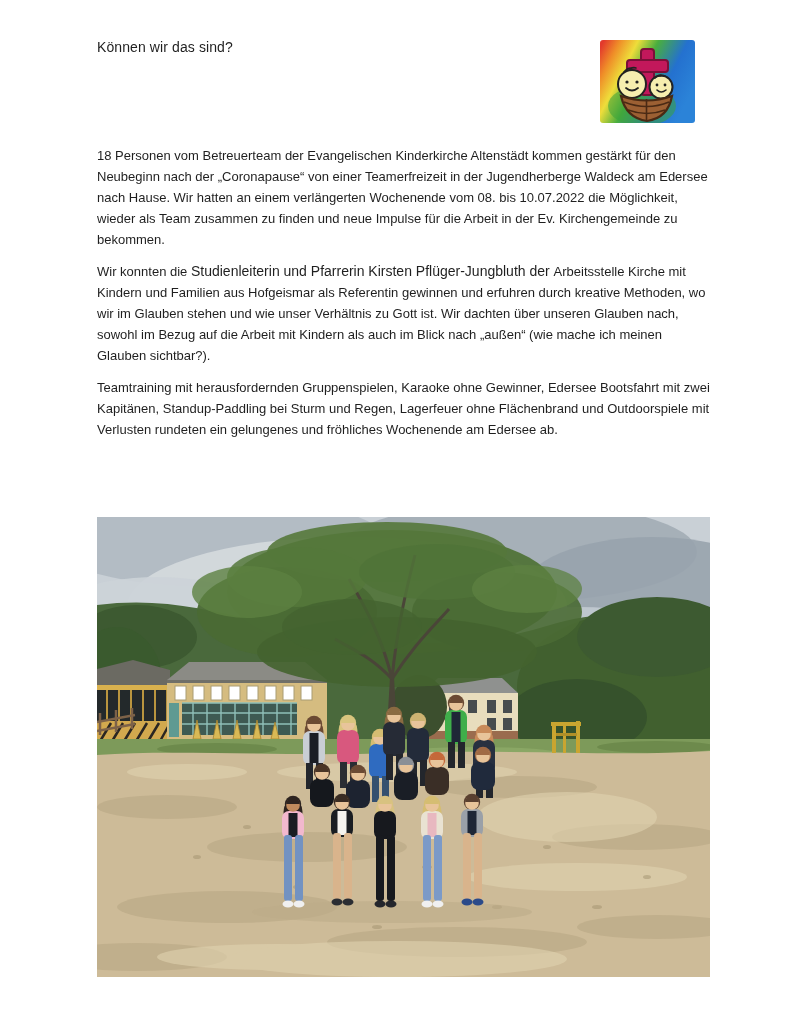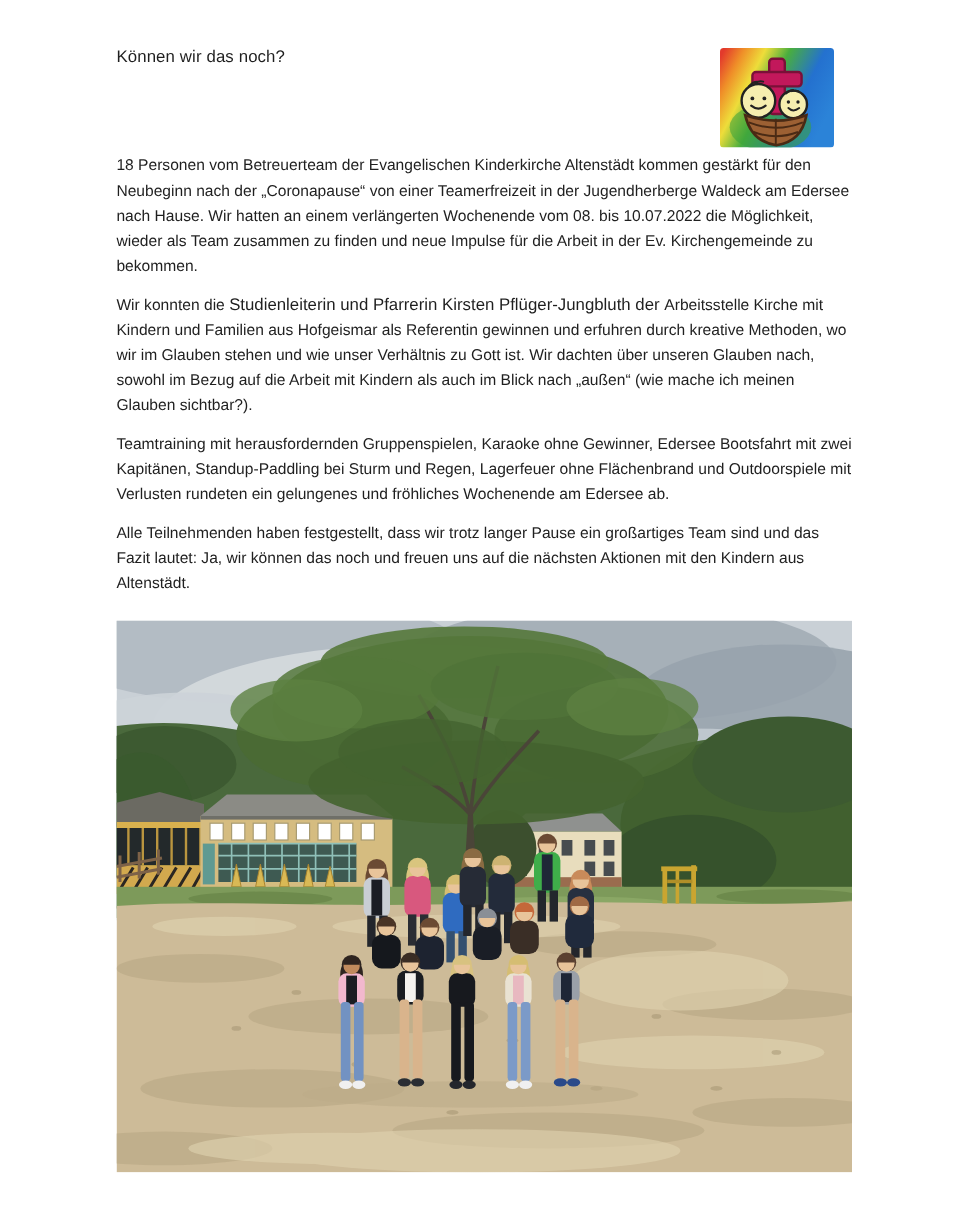--- a/index.html
+++ b/index.html
@@ -10,36 +10,36 @@
   .page{position:absolute;inset:0;background:#ffffff;}
   .title{
     position:absolute;left:97px;top:39px;margin:0;
     font-size:14px;font-weight:400;letter-spacing:.1px;
   }
   .logo{
     position:absolute;left:600px;top:40px;width:95px;height:83px;
   }
   .logo svg{display:block;width:100%;height:100%;}
   .content{
-    position:absolute;left:97px;top:127px;width:617px;
+    position:absolute;left:97px;top:145px;width:617px;
     font-size:13px;line-height:21px;
   }
   .content p{margin:0 0 11px 0;}
   .small-text{font-size:14px;}
   .photo{
     position:absolute;left:97px;top:517px;width:613px;height:460px;overflow:hidden;
   }
   .photo svg{display:block;width:100%;height:100%;}
 </style>
 </head>
 <body>
 
 <div class="page">
 
-  <h1 class="title">Können wir das noch?</h1>
+  <h1 class="title">Können wir das sind?</h1>
 
   <div class="logo">
     <svg viewBox="0 0 95 83">
       <defs>
         <linearGradient id="rb" x1="0" y1="0.1" x2="1" y2="0.55">
           <stop offset="0" stop-color="#e33a2c"></stop>
           <stop offset="0.14" stop-color="#ef8d28"></stop>
           <stop offset="0.30" stop-color="#eedd3a"></stop>
           <stop offset="0.48" stop-color="#49ae3e"></stop>
           <stop offset="0.74" stop-color="#2471cf"></stop>
@@ -67,21 +67,20 @@
         <path d="M21 56 Q 47 65 72 56 Q 68 78 47 81 Q 26 78 21 56 Z" fill="#9c6033" stroke="#4a2a14" stroke-width="2.2"></path>
         <path d="M24 62 Q 47 71 69 62 M28 70 Q 47 77 65 70 M46.5 59 L46.5 80" fill="none" stroke="#4a2a14" stroke-width="1.6"></path>
       </g>
     </svg>
   </div>
 
   <div class="content">
     <p>18 Personen vom Betreuerteam der Evangelischen Kinderkirche Altenstädt kommen gestärkt für den Neubeginn nach der „Coronapause“ von einer Teamerfreizeit in der Jugendherberge Waldeck am Edersee nach Hause. Wir hatten an einem verlängerten Wochenende vom 08. bis 10.07.2022 die Möglichkeit, wieder als Team zusammen zu finden und neue Impulse für die Arbeit in der Ev. Kirchengemeinde zu bekommen.</p>
     <p><span>Wir konnten die </span><span class="small-text">Studienleiterin und Pfarrerin Kirsten Pflüger-Jungbluth der </span><span>Arbeitsstelle Kirche mit Kindern und Familien aus Hofgeismar als Referentin gewinnen und erfuhren durch kreative Methoden, wo wir im Glauben stehen und wie unser Verhältnis zu Gott ist. Wir dachten über unseren Glauben nach, sowohl im Bezug auf die Arbeit mit Kindern als auch im Blick nach „außen“ (wie mache ich meinen Glauben sichtbar?).</span></p>
     <p>Teamtraining mit herausfordernden Gruppenspielen, Karaoke ohne Gewinner, Edersee Bootsfahrt mit zwei Kapitänen, Standup-Paddling bei Sturm und Regen, Lagerfeuer ohne Flächenbrand und Outdoorspiele mit Verlusten rundeten ein gelungenes und fröhliches Wochenende am Edersee ab.</p>
-    <p>Alle Teilnehmenden haben festgestellt, dass wir trotz langer Pause ein großartiges Team sind und das Fazit lautet: Ja, wir können das noch und freuen uns auf die nächsten Aktionen mit den Kindern aus Altenstädt.</p>
   </div>
 
   <div class="photo">
     <svg viewBox="0 0 613 460" preserveAspectRatio="none">
 
       <g>
         <rect x="0" y="0" width="613" height="250" fill="#c9d0d6"></rect>
         <ellipse cx="120" cy="25" rx="170" ry="45" fill="#aeb7bf" opacity="0.8"></ellipse>
         <ellipse cx="420" cy="35" rx="180" ry="50" fill="#a2acb5" opacity="0.9"></ellipse>
         <ellipse cx="555" cy="75" rx="130" ry="55" fill="#98a3ad" opacity="0.9"></ellipse>

